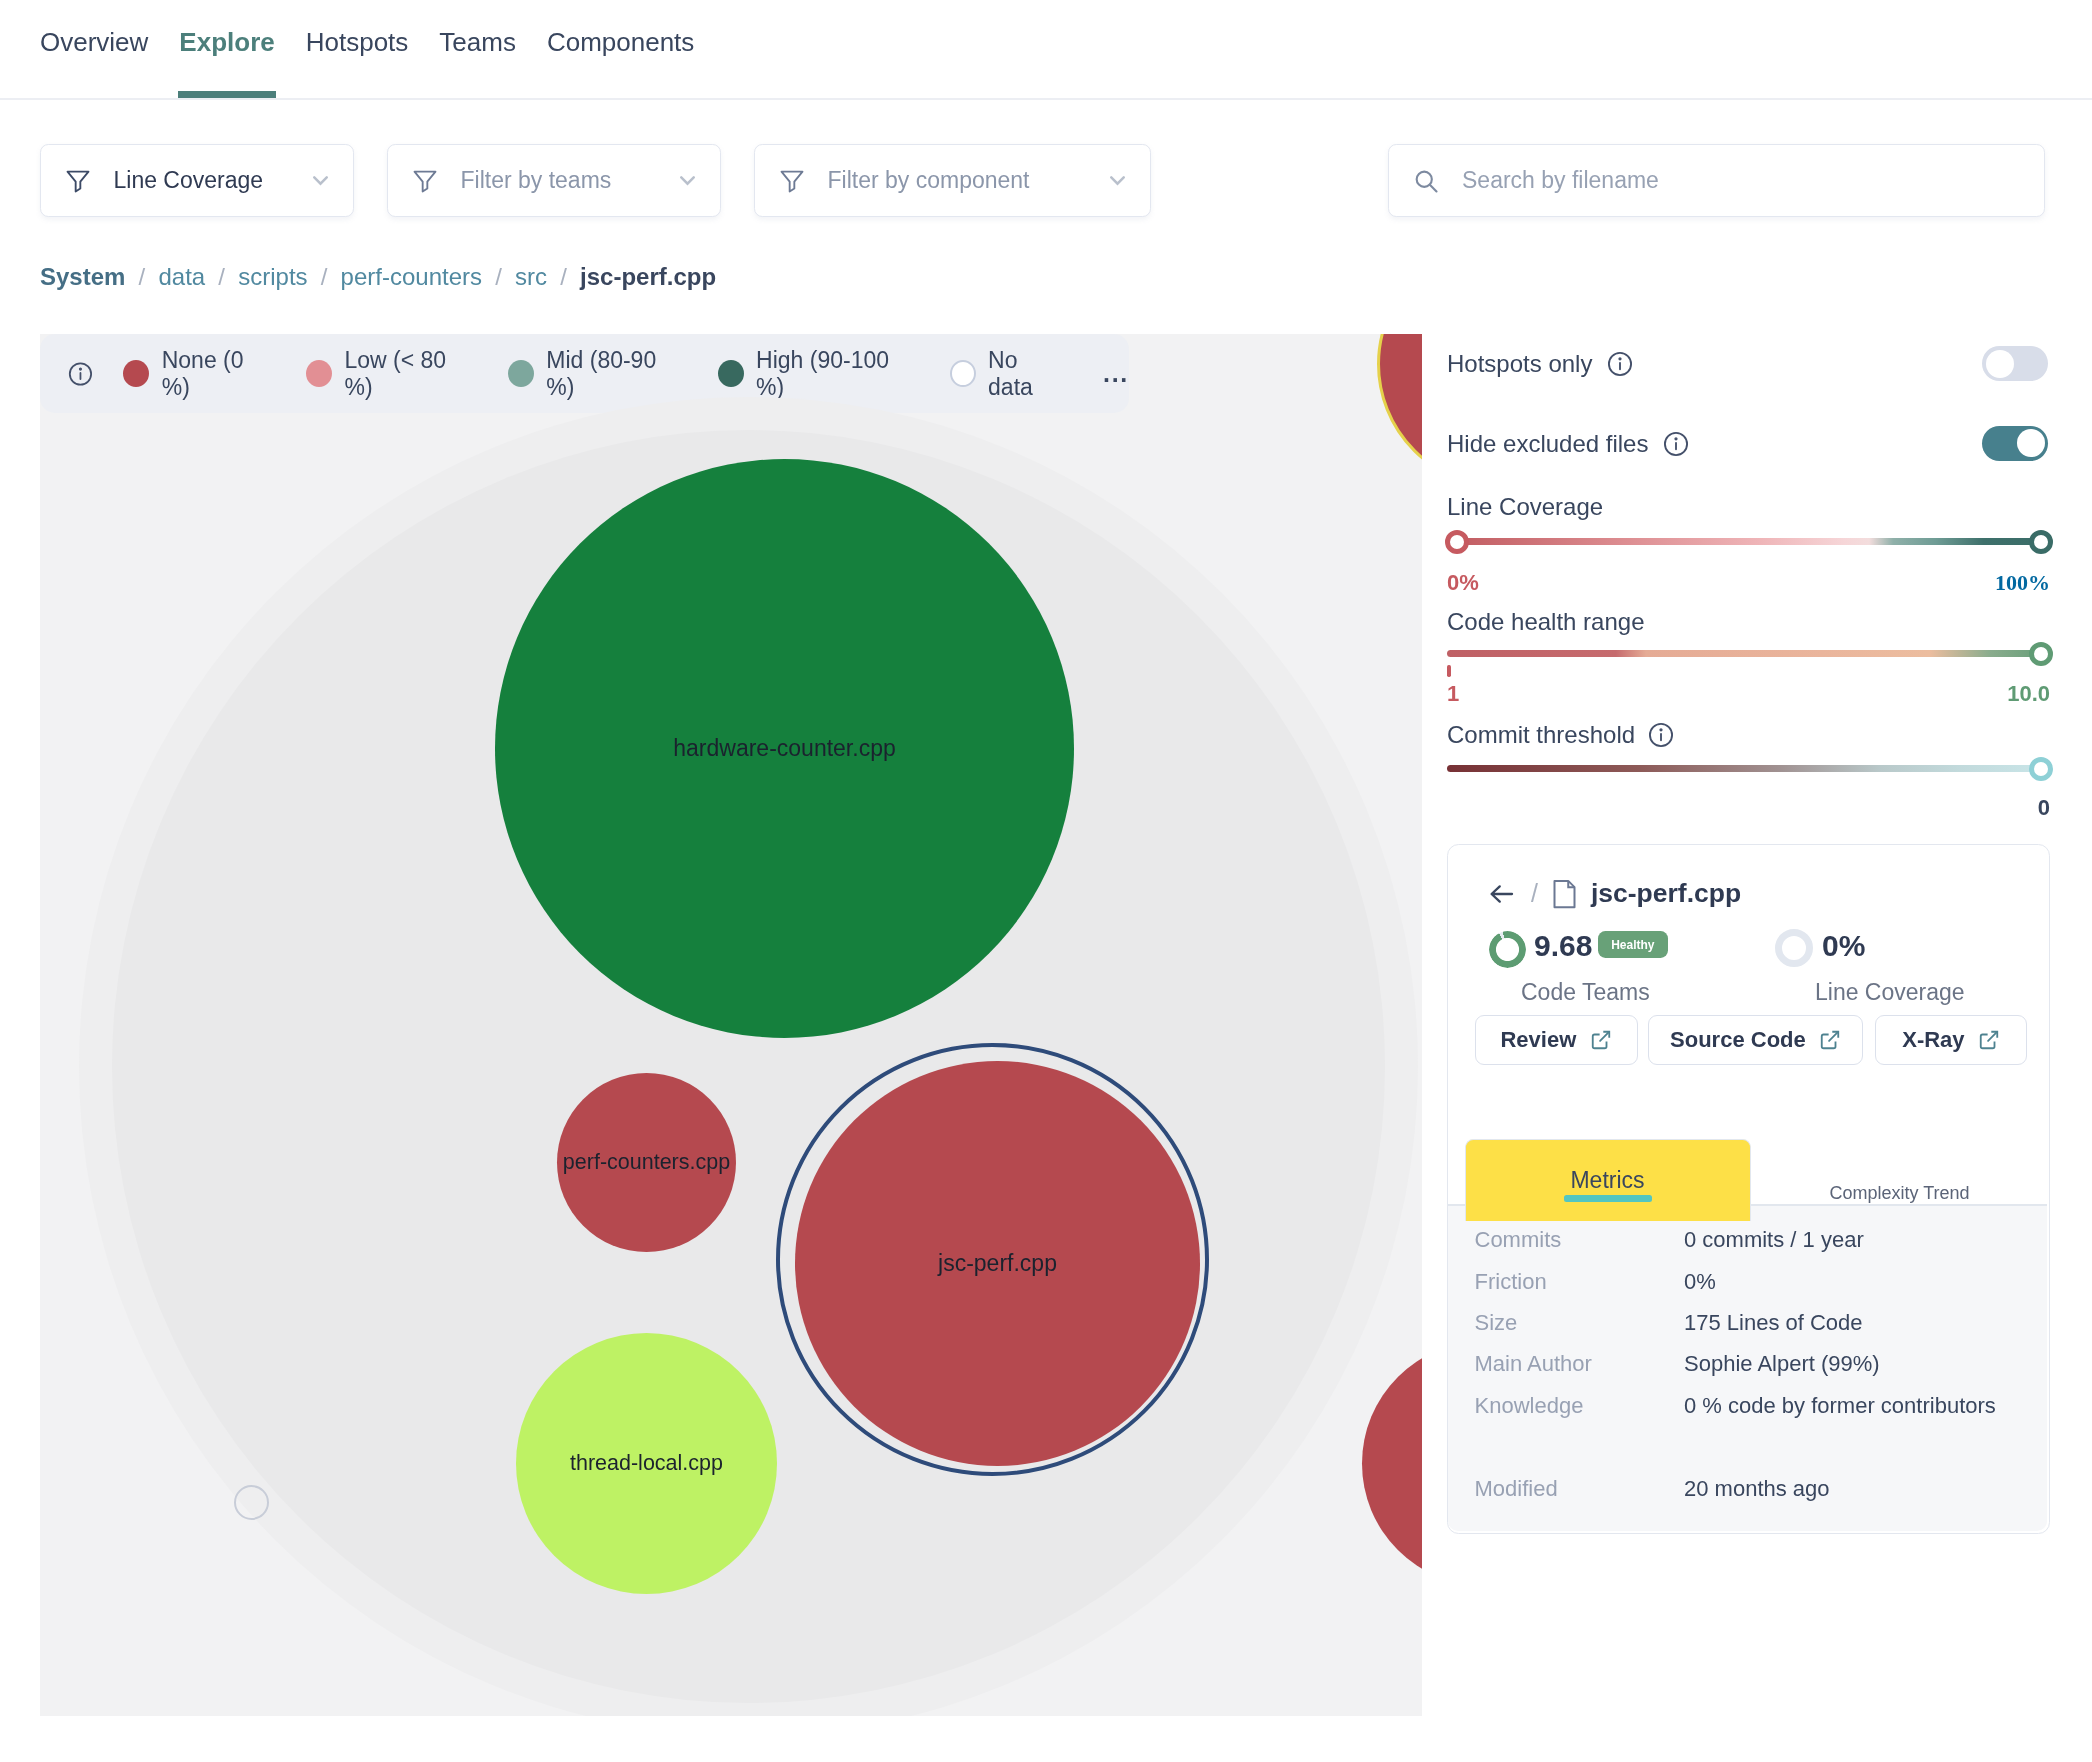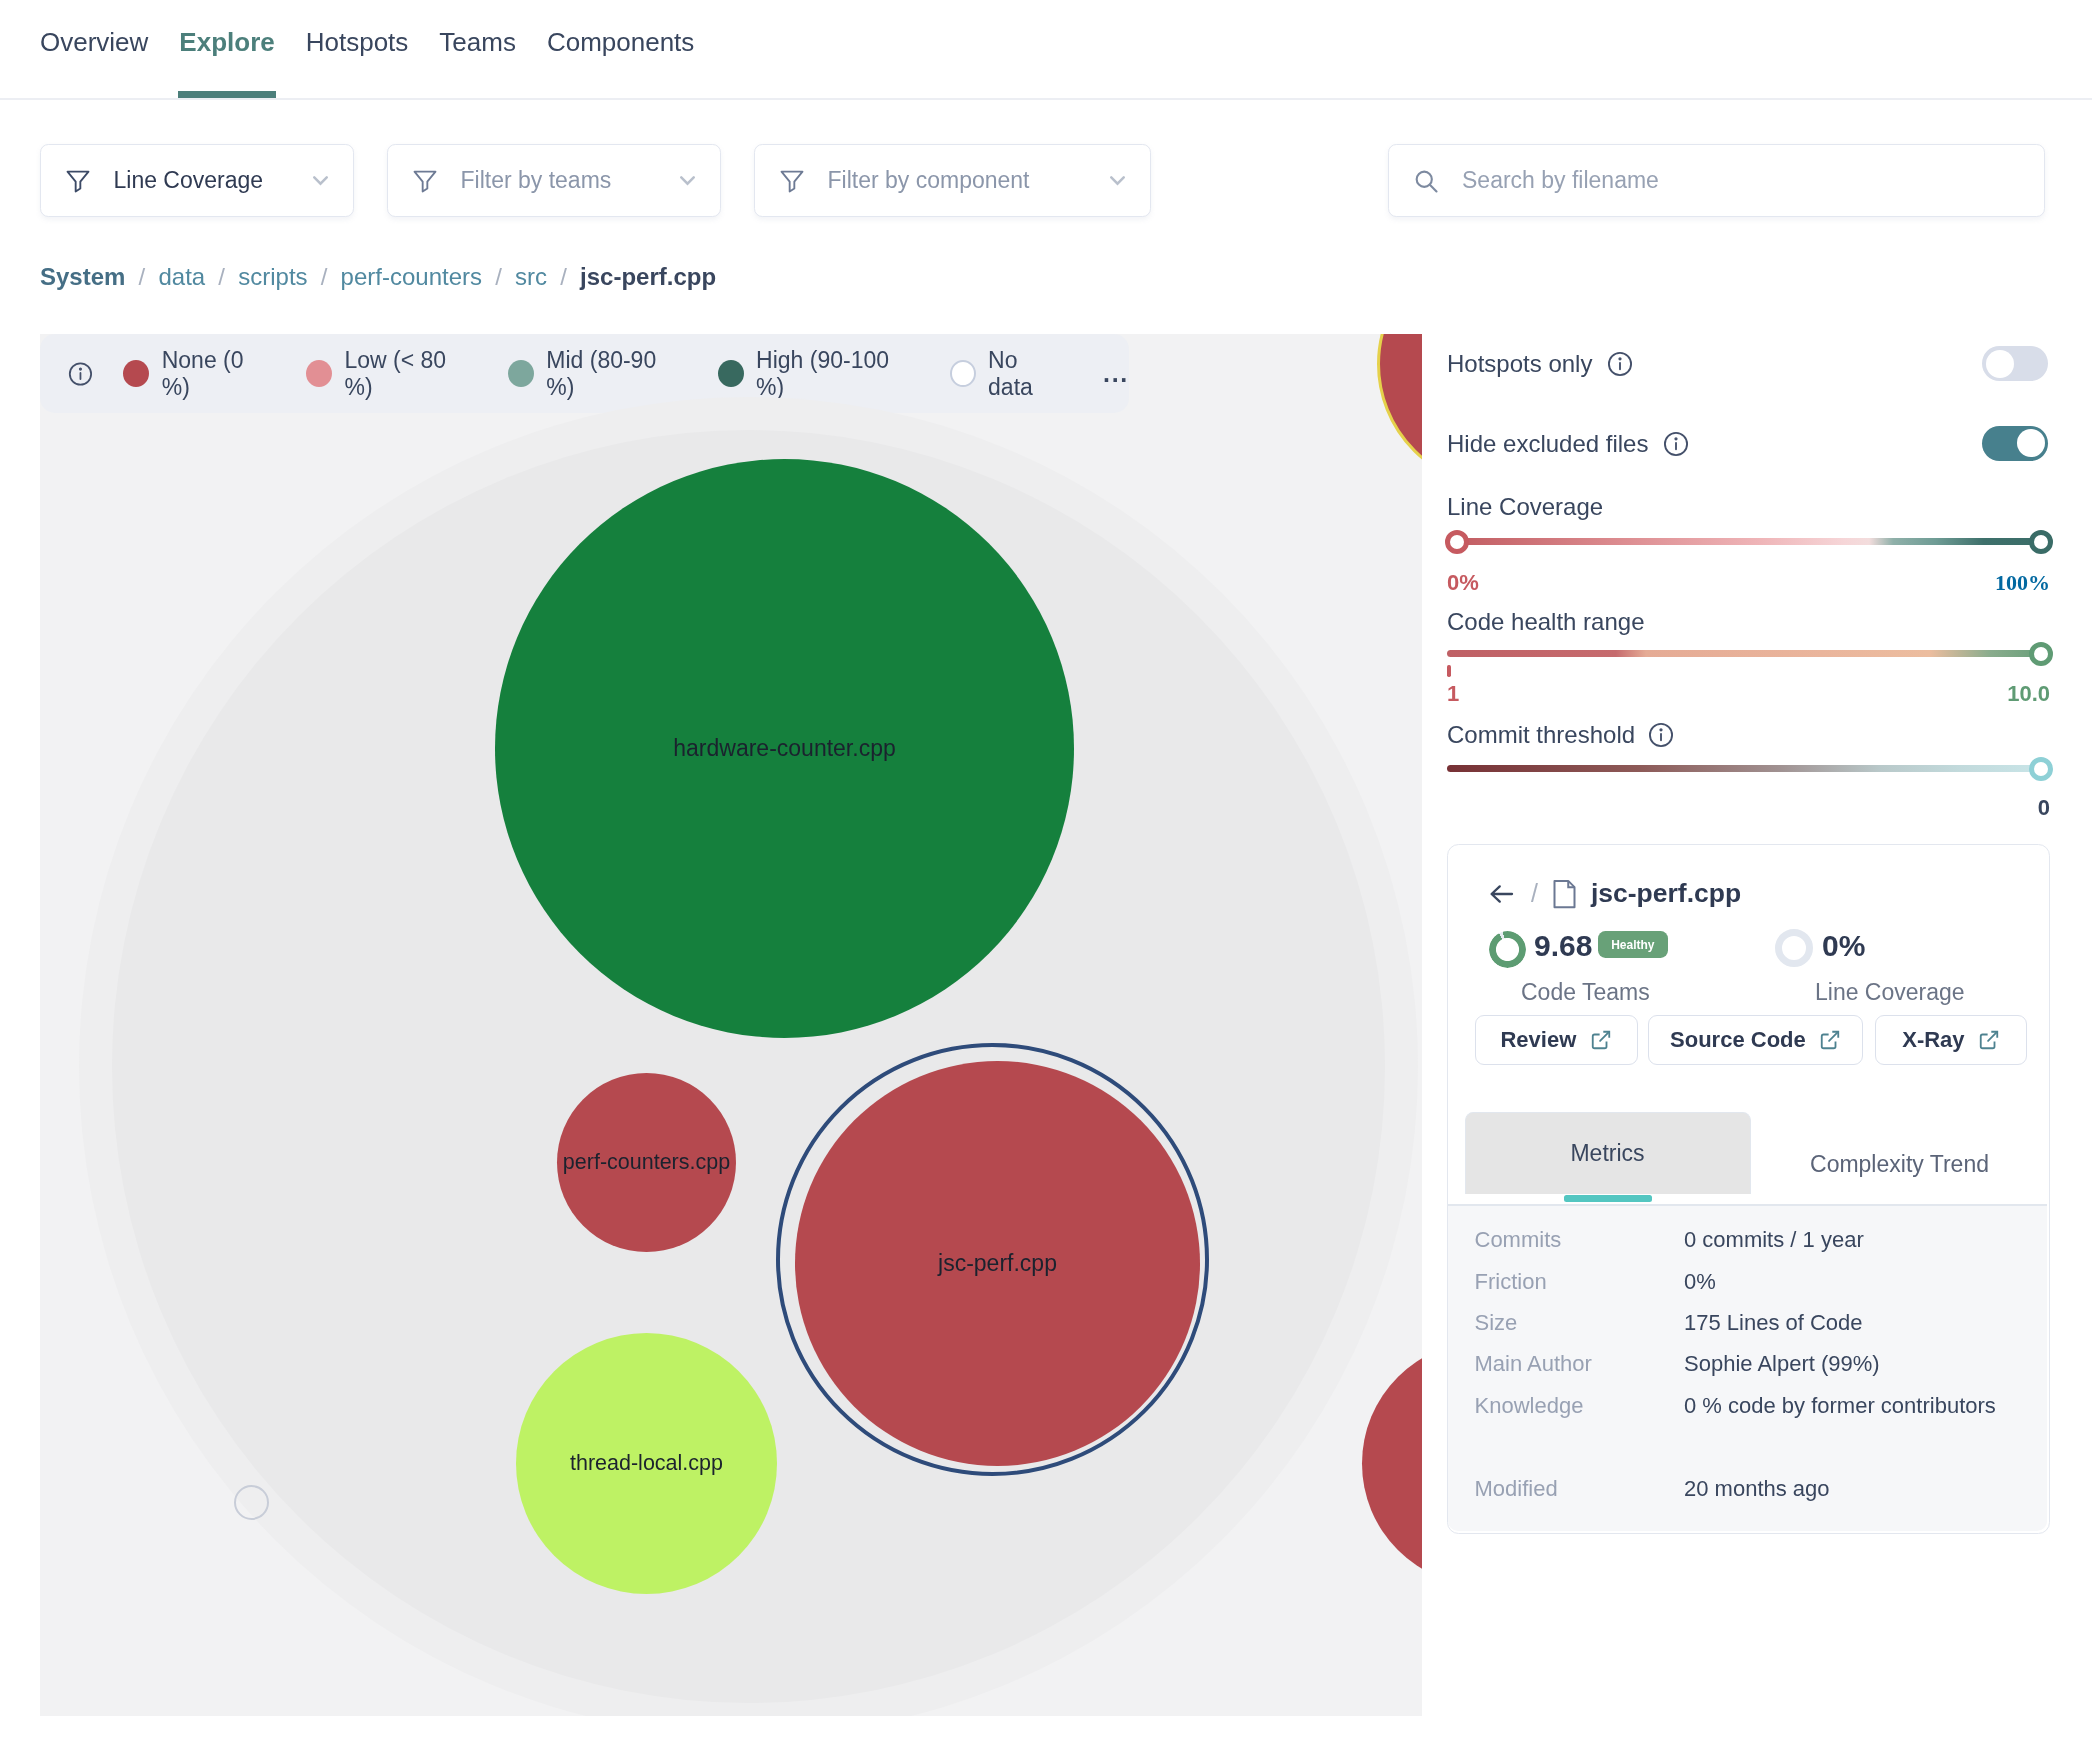--- a/index.html
+++ b/index.html
@@ -108,26 +108,26 @@
   .sl-cov{left:367px;}
   .cbtn{top:170px;height:50px;border:1.7px solid #dce1ec;border-radius:9px;background:#fff;
     display:flex;align-items:center;justify-content:center;gap:13.2px;
     font-size:22px;font-weight:700;color:#2f3a52;box-sizing:border-box;cursor:pointer;}
   .cbtn .ext{color:#4e8290;}
   .btn-review{left:26.5px;width:163px;}
   .btn-source{left:200px;width:215px;}
   .btn-xray{left:427px;width:152px;}
 
   .tabs-line{left:0;top:359px;width:599px;height:1.7px;background:#e2e7ee;z-index:1;}
-  .tab-metrics{left:16.5px;top:267px;width:286px;height:82px;background:#e5e5e5;border:1.7px solid #e2e7ee;border-bottom:none;
+  .tab-metrics{left:16.5px;top:294px;width:286px;height:82px;background:#fde047;border:1.7px solid #e2e7ee;border-bottom:none;
     border-radius:8.3px 8.3px 0 0;box-sizing:border-box;z-index:2;display:flex;align-items:center;justify-content:center;}
   .tab-metrics .t-txt{font-size:23px;color:#39465e;}
   .tab-underline{left:116px;top:350px;width:88px;height:6.6px;background:#53c6c1;border-radius:2.5px;z-index:3;}
-  .tab-trend{left:303px;top:279px;width:297px;height:80px;display:flex;align-items:center;justify-content:center;
-    font-size:23px;color:#5b6478;cursor:pointer;}
+  .tab-trend{left:303px;top:279px;width:297px;height:80px;display:flex;align-items:flex-end;justify-content:center;
+    font-size:18px;color:#5b6478;cursor:pointer;}
   .metrics-panel{left:0;top:360px;width:599px;height:326px;background:#f6f7f9;border-radius:0 0 10px 10px;}
   .m-row{left:0;width:599px;height:28px;}
   .m-label{position:absolute;left:26.5px;font-size:22px;color:#98a1b3;}
   .m-value{position:absolute;left:236px;font-size:22px;color:#39465e;}
 </style>
 </head>
 <body>
 
 <div class="abs nav">
   <div class="nav-tab">Overview</div>

